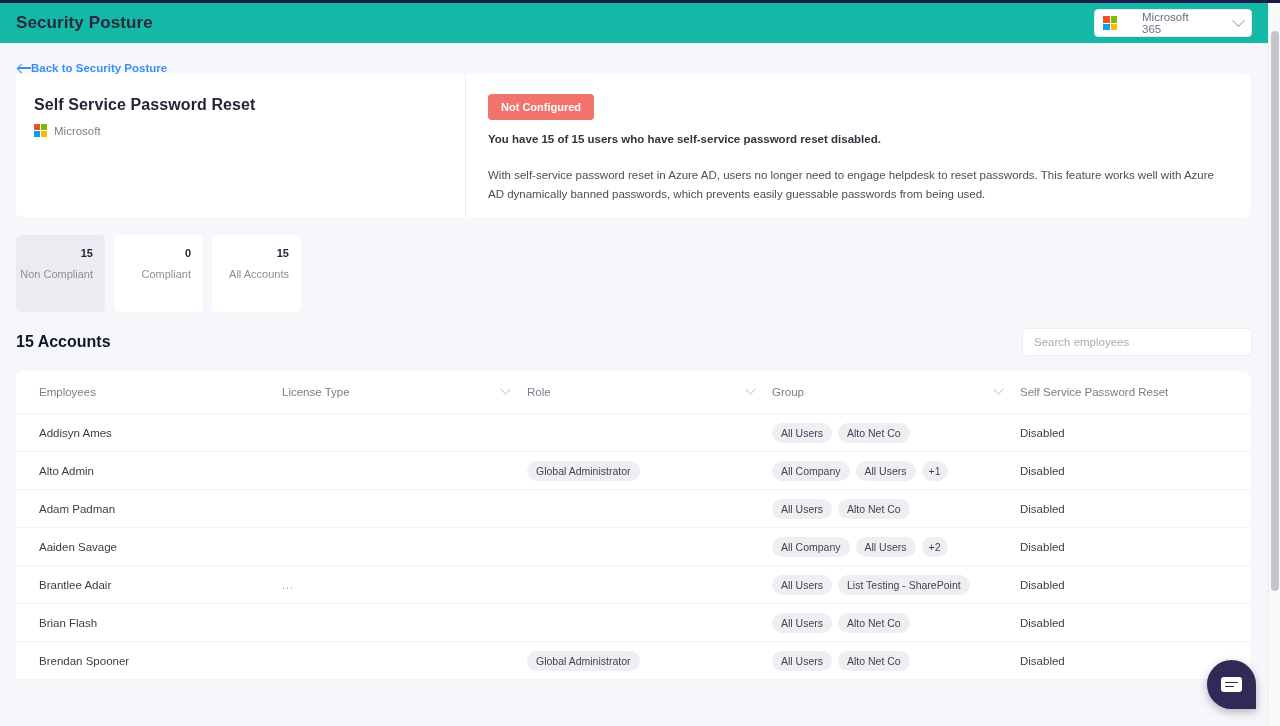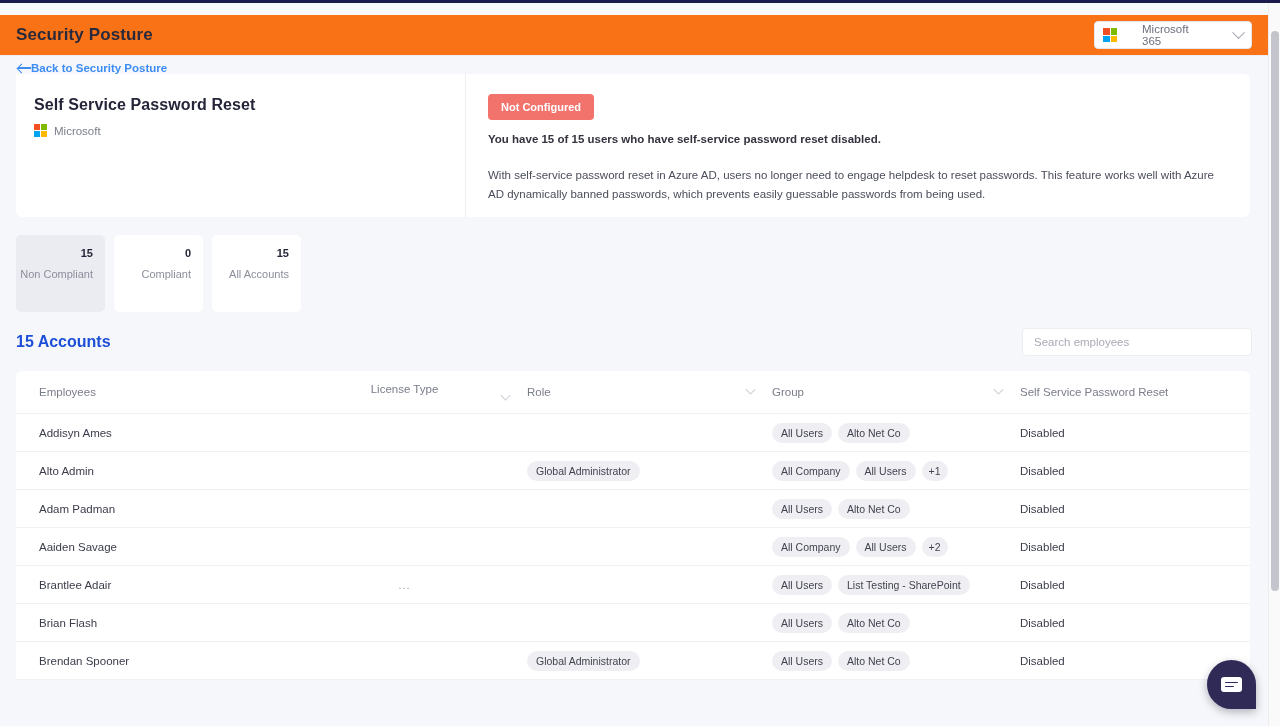--- a/index.html
+++ b/index.html
@@ -18,23 +18,23 @@
   }
   
   .top-accent {
     position: absolute; top: 0; left: 0;
     width: 1280px; height: 3px;
     background: #1B1B4B;
     z-index: 40;
   }
   
   .app-header {
-    position: absolute; top: 15px; left: 0;
+    position: absolute; top: 3px; left: 0;
     width: 1268px; height: 41px;
-    background: #f97316;
+    background: #14b8a6;
     border-bottom: 1px solid #EDEEF2;
     display: flex; align-items: center;
     padding: 0 16px;
     z-index: 30;
   }
   .page-title {
     font-size: 17px;
     font-weight: bold;
     color: #2A2A3C;
     letter-spacing: .1px;
@@ -153,21 +153,21 @@
   .stat-label {
     margin-top: 8px;
     font-size: 11px; color: #8C8F9C; text-align: right; line-height: 1.4;
   }
   
   .accounts-bar {
     display: flex; align-items: center;
     margin: 10px 16px 0 16px;
     height: 40px;
   }
-  .accounts-title { font-size: 16px; font-weight: bold; color: #1d4ed8; }
+  .accounts-title { font-size: 16px; font-weight: bold; color: #0f172a; }
   .search-box {
     margin-left: auto;
     width: 230px; height: 28px;
     background: #fff;
     border: 1px solid #ECEDF1;
     border-radius: 4px;
     padding: 0 11px;
     font-size: 11.5px;
     color: #30303E;
     font-family: "Liberation Sans", sans-serif;
@@ -184,21 +184,21 @@
   }
   .t-row {
     display: flex; align-items: center;
     height: 38px;
     border-bottom: 1px solid #F0F1F4;
     padding-left: 23px;
   }
   .t-head { height: 43px; }
   .t-head .c { font-size: 11.5px; color: #7A7D8A; display: flex; align-items: center; }
   .c-emp    { width: 243px; }
-  .c-lic    { width: 245px; flex-direction: column; }
+  .c-lic    { width: 245px; }
   .c-role   { width: 245px; }
   .c-group  { width: 248px; }
   .c-sspr   { width: 210px; }
   .filter-chev {
     margin-left: auto; margin-right: 18px;
     width: 7px; height: 7px;
     border-right: 1.2px solid #C8CAD2;
     border-bottom: 1.2px solid #C8CAD2;
     transform: rotate(45deg) translate(-2px,-2px);
     cursor: pointer;

